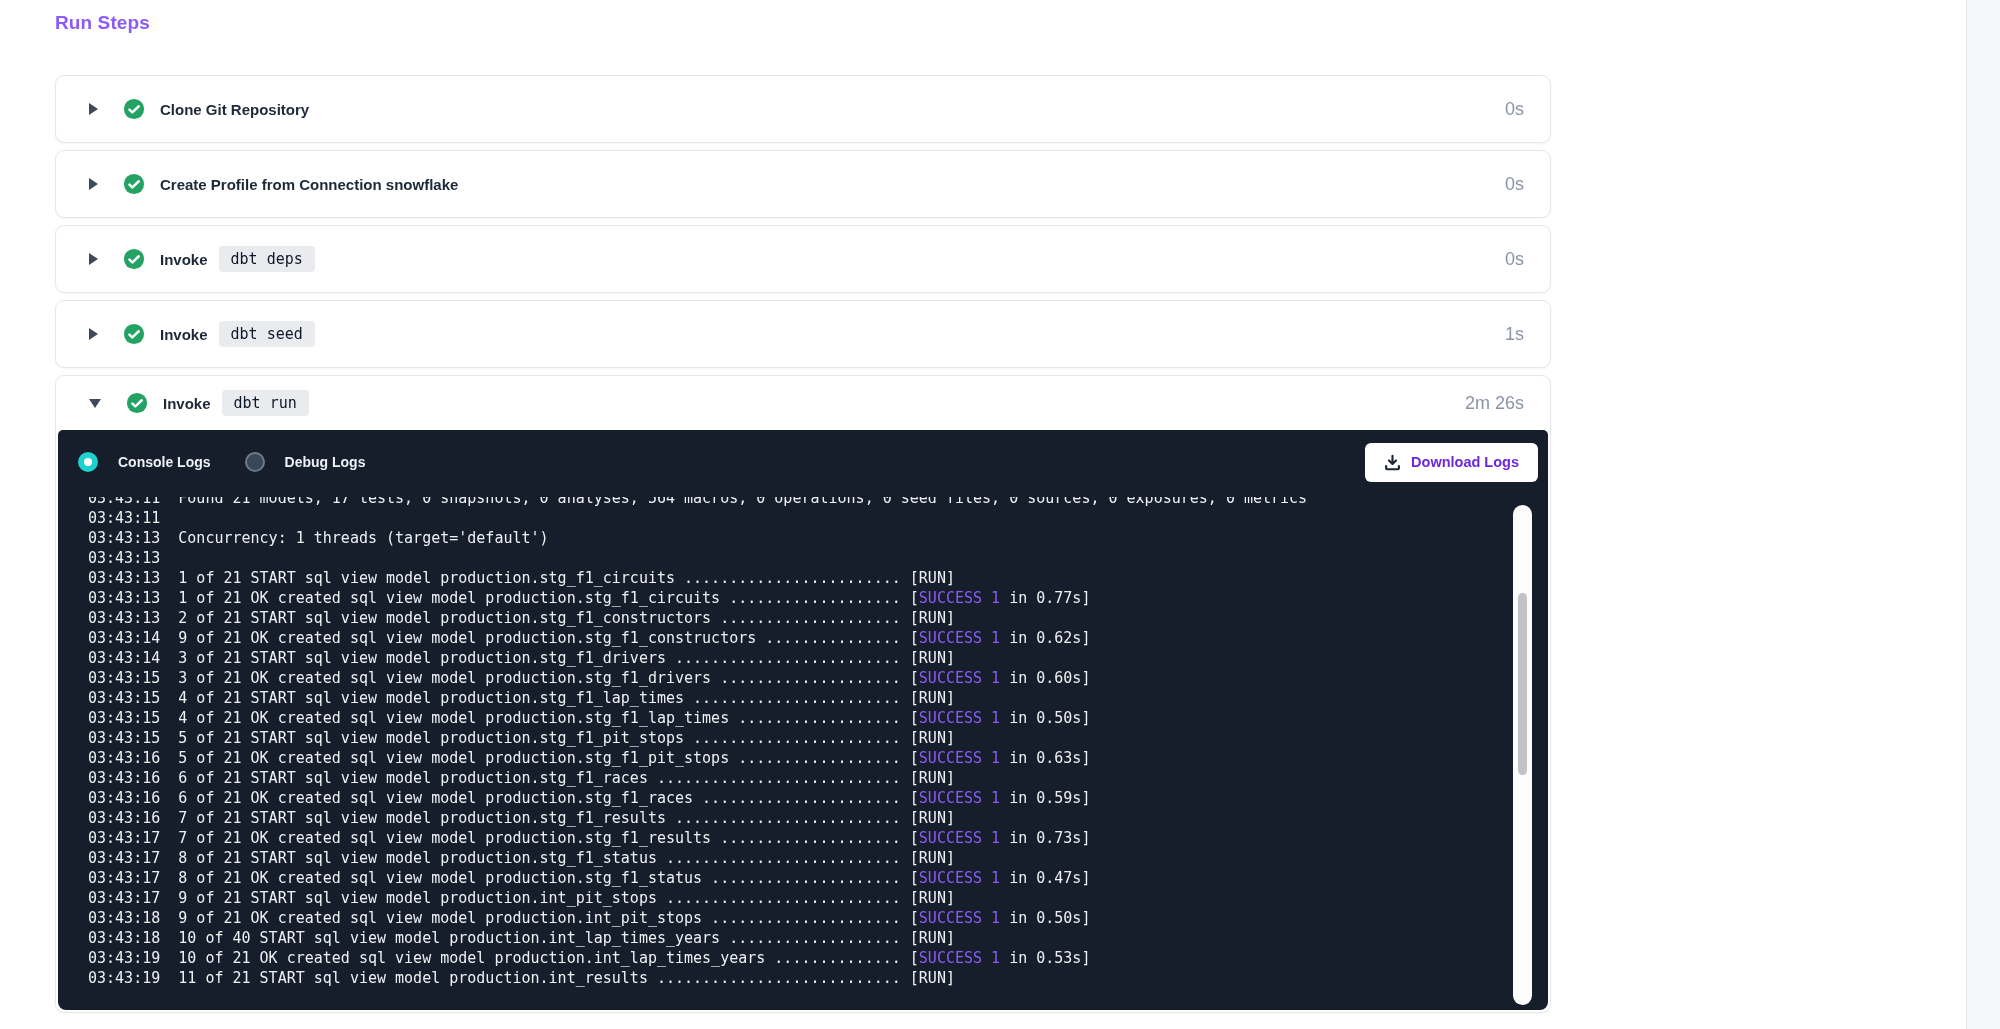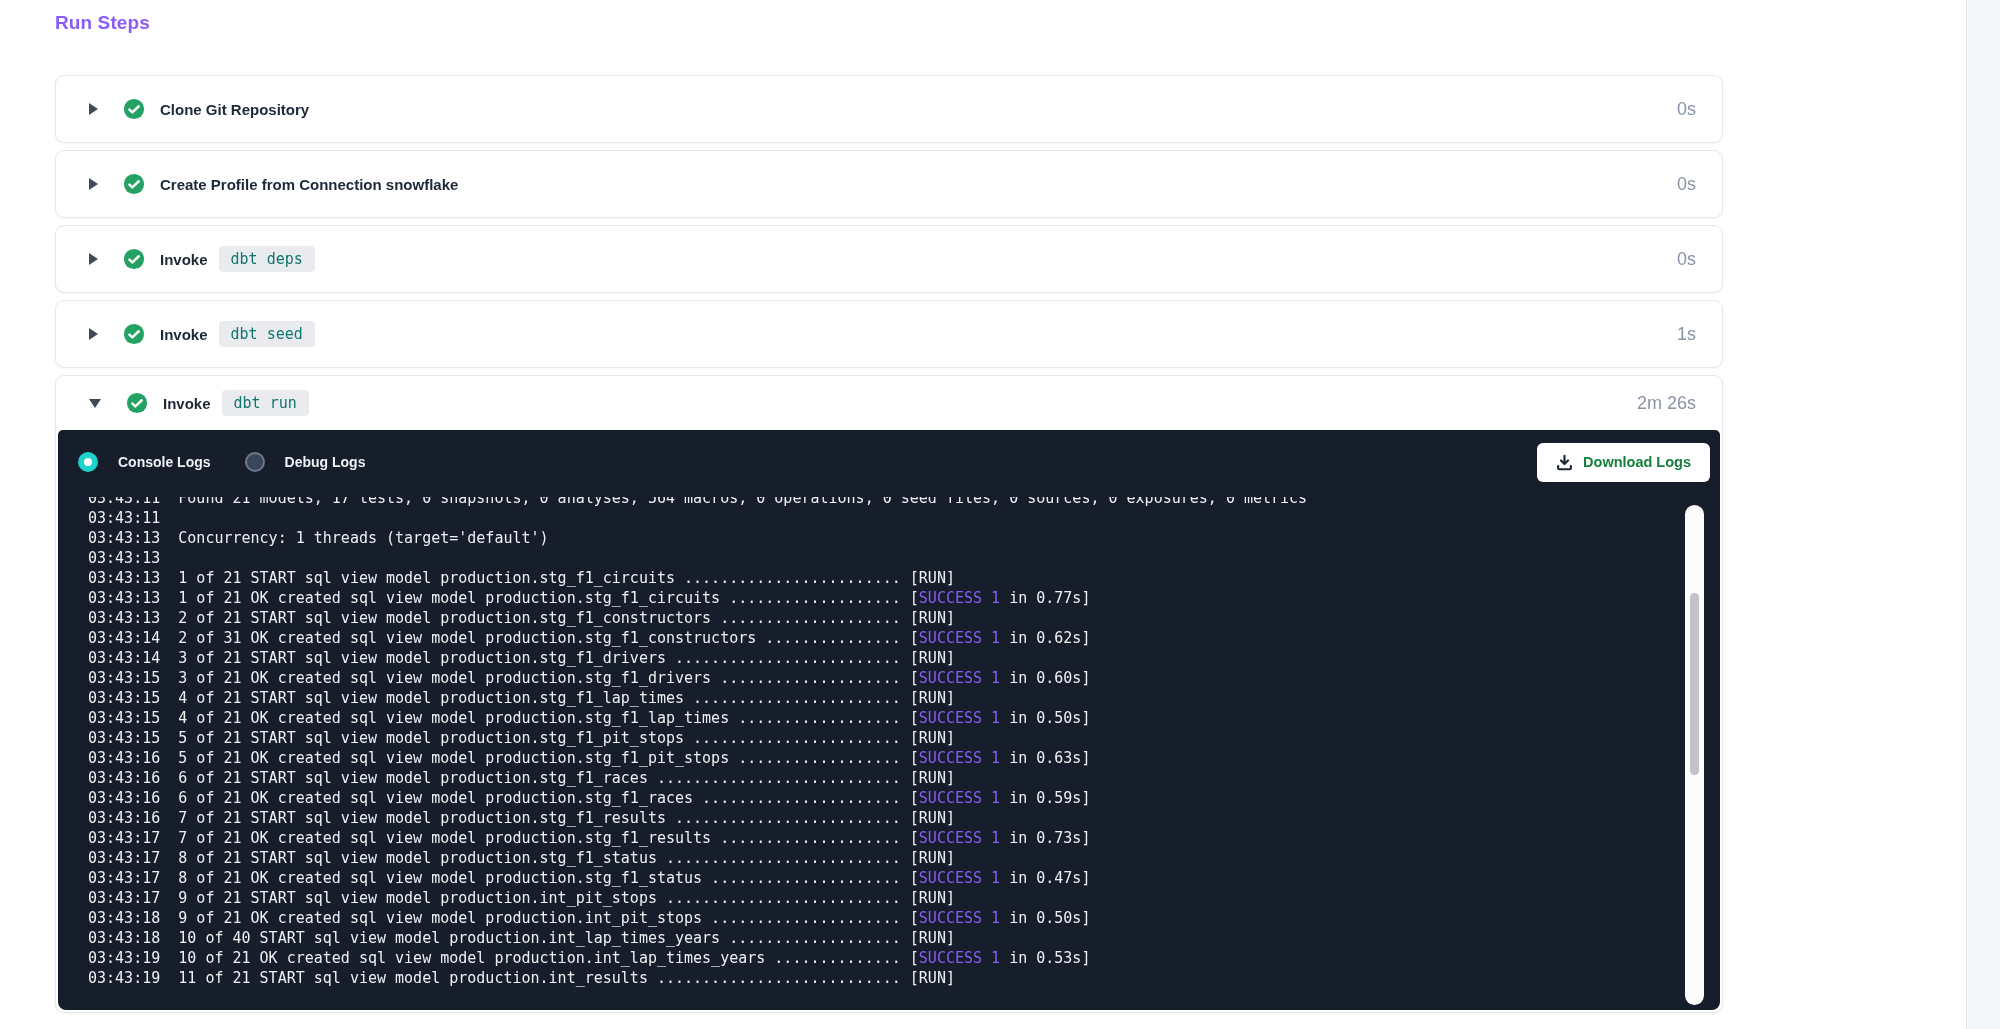--- a/index.html
+++ b/index.html
@@ -2,51 +2,51 @@
 <html><head>
 <meta charset="utf-8">
 <style>
   * { margin:0; padding:0; box-sizing:border-box; }
   html,body { width:2000px; height:1029px; background:#ffffff; overflow:hidden;
               font-family:"Liberation Sans", sans-serif; }
   .right-rail { position:absolute; top:0; right:0; width:34px; height:1029px;
                 background:#f5f6f8; border-left:1px solid #e4e7eb; }
   .page-title { position:absolute; left:55px; top:12px; font-size:19px; font-weight:700;
                 color:#8b5cf6; letter-spacing:.1px; }
-  .steps { position:absolute; left:55px; top:75px; width:1668px; }
+  .steps { position:absolute; left:55px; top:75px; width:1496px; }
   .step-card { background:#fff; border:1px solid #e4e7ec; border-radius:9px;
                margin-bottom:7px; box-shadow:0 1px 2px rgba(16,24,40,.04); }
   .step-row { display:flex; align-items:center; height:66px; padding:0 26px 0 33px; cursor:pointer; }
   .step-card.expanded .step-row { height:54px; }
   .caret { flex:0 0 auto; }
   .caret-right { width:0; height:0; border-top:6px solid transparent; border-bottom:6px solid transparent;
                  border-left:9px solid #3e4959; }
   .caret-down  { width:0; height:0; border-left:6px solid transparent; border-right:6px solid transparent;
                  border-top:9px solid #3e4959; }
   .check { flex:0 0 auto; margin-left:25px; width:22px; height:22px; }
   .step-label { margin-left:15px; font-size:15px; font-weight:700; color:#1d2939; }
   .code-chip { margin-left:11px; font-family:"DejaVu Sans Mono", monospace; font-size:15px;
-               color:#0f766e; background:#e9ebee; border-radius:4px; padding:4px 12px; }
+               color:#0f172a; background:#e9ebee; border-radius:4px; padding:4px 12px; }
   .duration { margin-left:auto; font-size:18px; color:#8a94a6; }
 
   
   .console { margin:0 2px 2px 2px; height:580px; background:#161d2b;
              border-radius:5px 5px 8px 8px; position:relative; overflow:hidden; }
   .console-header { height:64px; display:flex; align-items:center; padding:0 10px 0 20px; }
   .radio-item { display:flex; align-items:center; cursor:pointer; margin-right:34px; }
   .radio { width:20px; height:20px; border-radius:50%; position:relative; flex:0 0 auto; }
   .radio.on { background:#1dd1cc; }
   .radio.on::after { content:""; position:absolute; left:6px; top:6px; width:8px; height:8px;
                      border-radius:50%; background:#ffffff; }
   .radio.off { background:#3a4759; border:2px solid #6e7a8c; }
   .radio-label { margin-left:20px; font-size:14px; font-weight:700; color:#eef1f5; }
   .download-btn { margin-left:auto; display:flex; align-items:center; gap:10px;
                   background:#ffffff; border:none; border-radius:6px; padding:11px 19px;
                   font-family:"Liberation Sans", sans-serif;
-                  font-size:14.5px; font-weight:700; color:#15803d; cursor:pointer; }
+                  font-size:14.5px; font-weight:700; color:#6d28d9; cursor:pointer; }
   .log-scroll { position:absolute; left:0; right:40px; top:67px; bottom:13px; overflow:hidden; }
   .log-lines { margin-top:-9px; padding-left:14px;margin-left:16px; }
   .log-line { font-family:"DejaVu Sans Mono", monospace; font-size:15px; line-height:20px;
               color:#eef1f4; white-space:pre; }
   .log-line .ls { color:#8b5cf6; }
   .v-scrollbar { position:absolute; right:16px; top:75px; width:19px; height:500px;
                  background:#fcfcfd; border-radius:10px; }
   .v-thumb { position:absolute; left:5px; top:88px; width:9px; height:182px;
              background:#c2c3c7; border-radius:5px; cursor:pointer; }
 </style>
@@ -142,21 +142,21 @@
 
       <div class="log-scroll">
         <div class="log-lines">
             <div class="log-line"><span>03:43:11  Found 21 models, 17 tests, 0 snapshots, 0 analyses, 564 macros, 0 operations, 0 seed files, 0 sources, 0 exposures, 0 metrics</span></div>
             <div class="log-line"><span>03:43:11  </span></div>
             <div class="log-line"><span>03:43:13  Concurrency: 1 threads (target='default')</span></div>
             <div class="log-line"><span>03:43:13  </span></div>
             <div class="log-line"><span>03:43:13  1 of 21 START sql view model production.stg_f1_circuits ........................ [RUN]</span></div>
             <div class="log-line"><span>03:43:13  1 of 21 OK created sql view model production.stg_f1_circuits ................... [</span><span class="ls">SUCCESS 1</span><span class="le"> in 0.77s]</span></div>
             <div class="log-line"><span>03:43:13  2 of 21 START sql view model production.stg_f1_constructors .................... [RUN]</span></div>
-            <div class="log-line"><span>03:43:14  2 of 31 OK created sql view model production.stg_f1_constructors ............... [</span><span class="ls">SUCCESS 1</span><span class="le"> in 0.62s]</span></div>
+            <div class="log-line"><span>03:43:14  9 of 21 OK created sql view model production.stg_f1_constructors ............... [</span><span class="ls">SUCCESS 1</span><span class="le"> in 0.62s]</span></div>
             <div class="log-line"><span>03:43:14  3 of 21 START sql view model production.stg_f1_drivers ......................... [RUN]</span></div>
             <div class="log-line"><span>03:43:15  3 of 21 OK created sql view model production.stg_f1_drivers .................... [</span><span class="ls">SUCCESS 1</span><span class="le"> in 0.60s]</span></div>
             <div class="log-line"><span>03:43:15  4 of 21 START sql view model production.stg_f1_lap_times ....................... [RUN]</span></div>
             <div class="log-line"><span>03:43:15  4 of 21 OK created sql view model production.stg_f1_lap_times .................. [</span><span class="ls">SUCCESS 1</span><span class="le"> in 0.50s]</span></div>
             <div class="log-line"><span>03:43:15  5 of 21 START sql view model production.stg_f1_pit_stops ....................... [RUN]</span></div>
             <div class="log-line"><span>03:43:16  5 of 21 OK created sql view model production.stg_f1_pit_stops .................. [</span><span class="ls">SUCCESS 1</span><span class="le"> in 0.63s]</span></div>
             <div class="log-line"><span>03:43:16  6 of 21 START sql view model production.stg_f1_races ........................... [RUN]</span></div>
             <div class="log-line"><span>03:43:16  6 of 21 OK created sql view model production.stg_f1_races ...................... [</span><span class="ls">SUCCESS 1</span><span class="le"> in 0.59s]</span></div>
             <div class="log-line"><span>03:43:16  7 of 21 START sql view model production.stg_f1_results ......................... [RUN]</span></div>
             <div class="log-line"><span>03:43:17  7 of 21 OK created sql view model production.stg_f1_results .................... [</span><span class="ls">SUCCESS 1</span><span class="le"> in 0.73s]</span></div>

